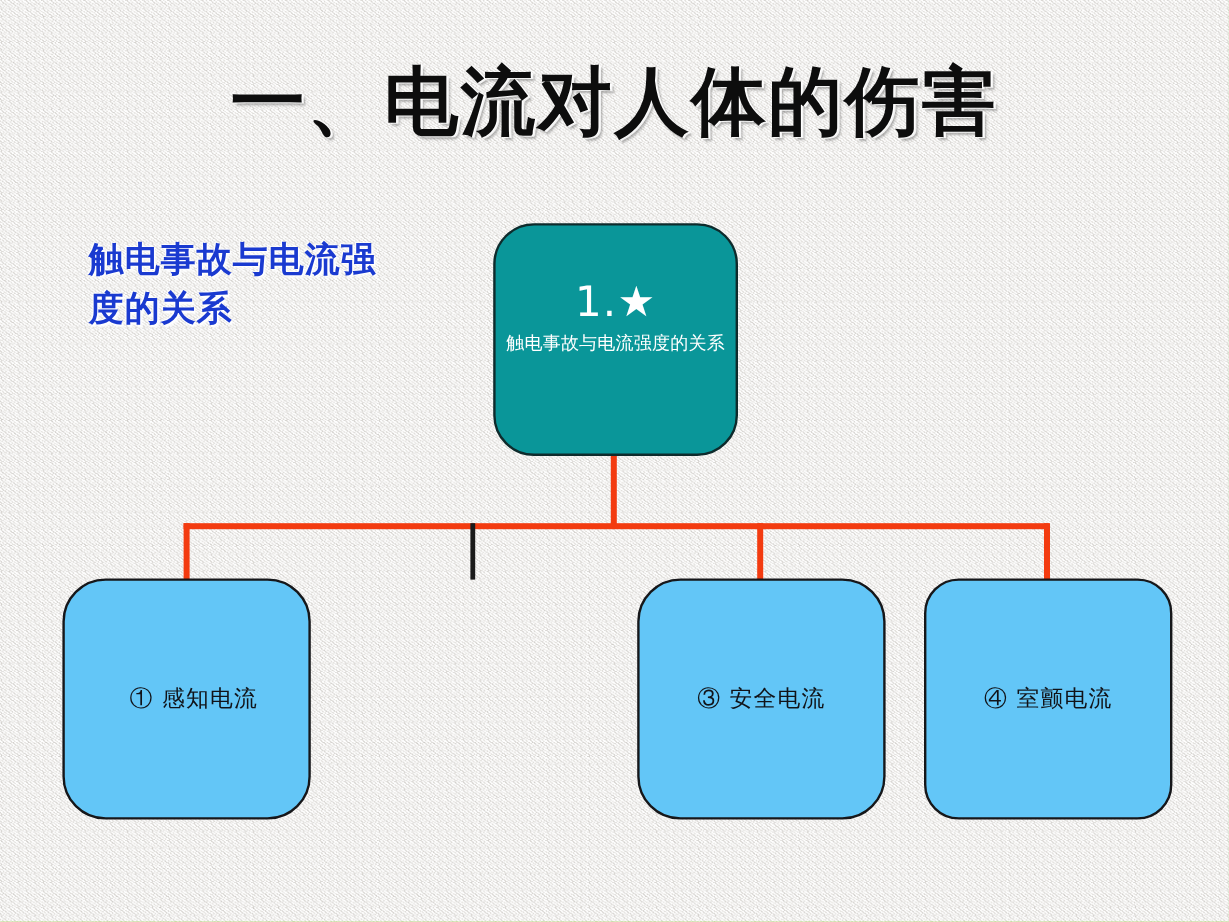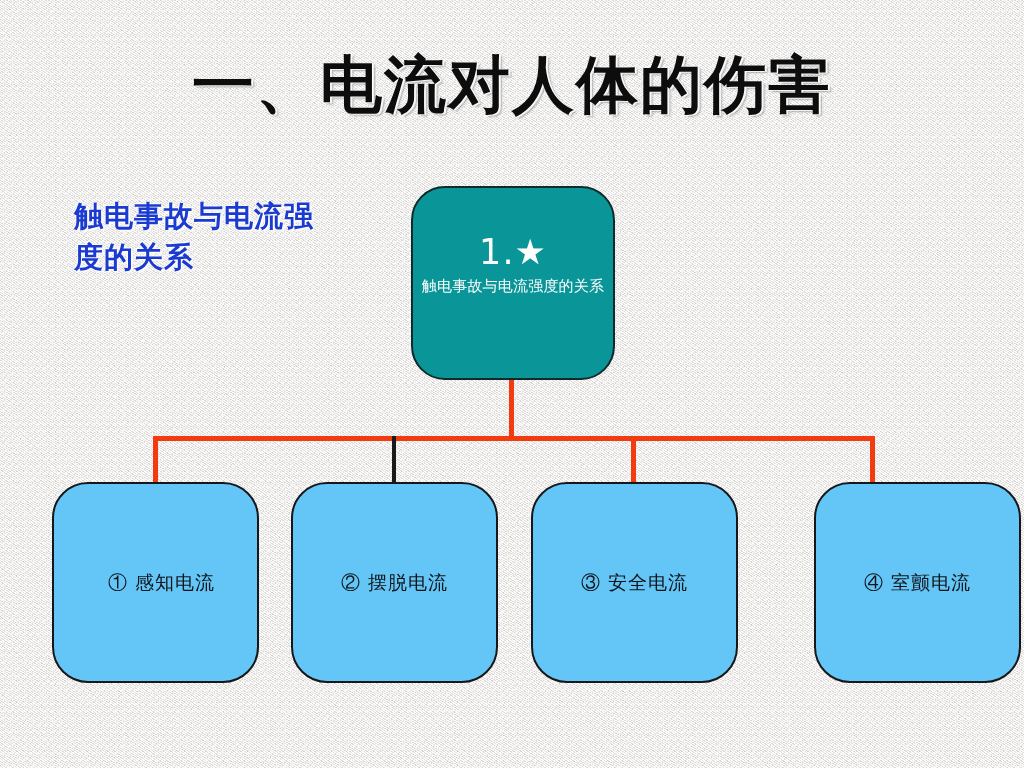--- a/index.html
+++ b/index.html
@@ -151,21 +151,21 @@
     font-family: "DejaVu Serif", "Liberation Serif", serif;
     font-size: 19px;
     font-weight: 400;
     letter-spacing: 1px;
     line-height: 1.3;
   }
 
   #leaf-1 { left: 52px; padding-left: 12px; }
   #leaf-2 { left: 291px; }
   #leaf-3 { left: 531px; text-align: right; }
-  #leaf-4 { left: 814px; }
+  #leaf-4 { left: 770px; border-radius: 29px; }
 </style>
 </head>
 <body>
 
 <div id="slide">
 
   <div id="texture"></div>
 
   <div id="title">一、电流对人体的伤害</div>
 
@@ -185,23 +185,20 @@
 
   <div class="node" id="root-node">
     <div id="root-number">1.★</div>
     <div id="root-sub">触电事故与电流强度的关系</div>
   </div>
 
   <div class="node leaf-node" id="leaf-1">
     <div class="leaf-label">① 感知电流</div>
   </div>
 
-  <div class="node leaf-node" id="leaf-2">
-    <div class="leaf-label">② 摆脱电流</div>
-  </div>
 
   <div class="node leaf-node" id="leaf-3">
     <div class="leaf-label">③ 安全电流</div>
   </div>
 
   <div class="node leaf-node" id="leaf-4">
     <div class="leaf-label">④ 室颤电流</div>
   </div>
 
 </div>

